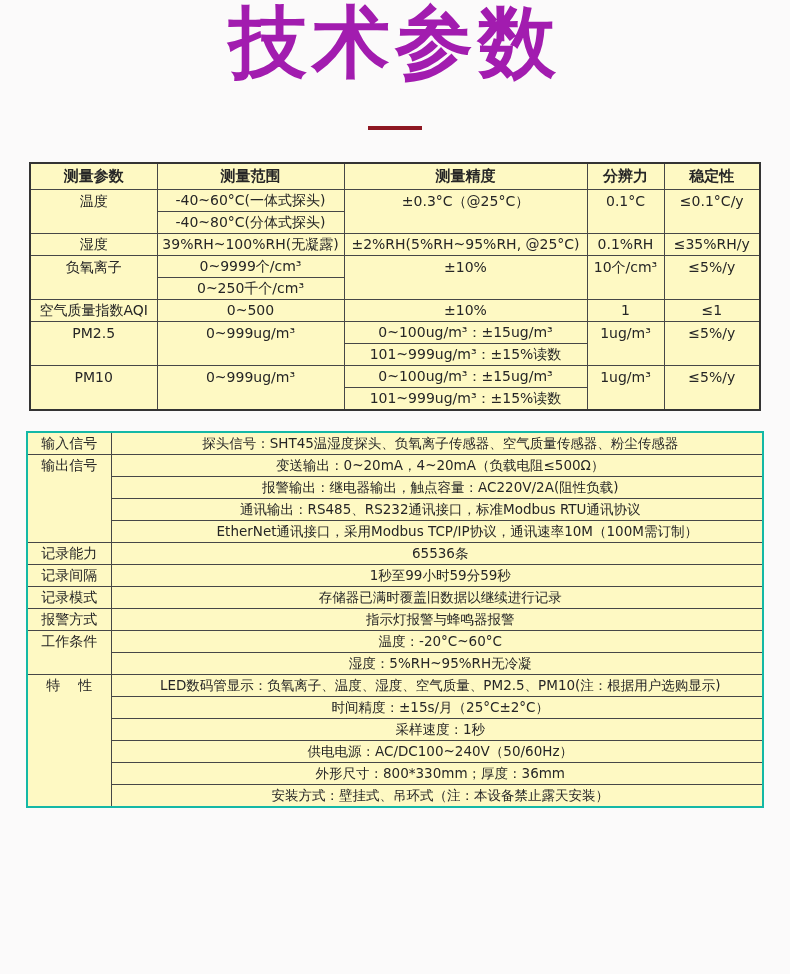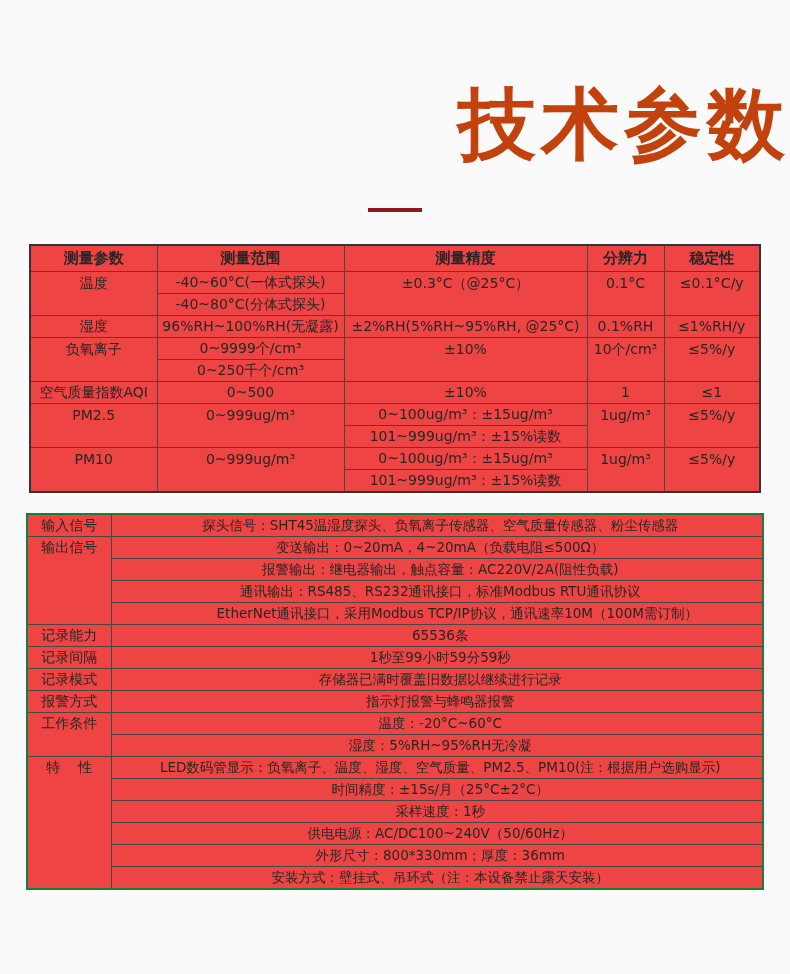--- a/index.html
+++ b/index.html
@@ -4,41 +4,40 @@
 <style>
   html,body{margin:0;padding:0;}
   body{
     width:790px;height:974px;
     background:#fbfafa;
     font-family:"DejaVu Sans","Liberation Sans",sans-serif;
     color:#2b2b2b;
     overflow:hidden;
   }
   .title{
-    padding-top:82px;
-    text-align:right;
+    text-align:center;
     font-size:78px;
     line-height:1.08;
     font-weight:900;
     letter-spacing:5px;
-    color:#c2410c;
+    color:#a21caf;
   }
   .divider{
     width:54px;height:4px;
     background:#8e1722;
     margin:42px auto 0 auto;
   }
   table{
     border-collapse:collapse;
     table-layout:fixed;
     margin:0 auto;
-    background:#ef4444;
+    background:#fef9c3;
   }
   .t1{width:730px;margin-top:32px;border:2px solid #343434;}
-  .t2{width:736px;margin-top:20px;border:2px solid #15803d;}
+  .t2{width:736px;margin-top:20px;border:2px solid #14b8a6;}
   td,th{
     border:1px solid #474747;
     font-size:14px;
     font-weight:400;
     height:21px;
     line-height:21px;
     padding:0 3px;
     text-align:center;
     white-space:nowrap;
     overflow:hidden;
@@ -90,24 +89,24 @@
     <td>-40~60°C(一体式探头)</td>
     <td rowspan="2" class="vtop">±0.3°C（@25°C）</td>
     <td rowspan="2" class="vtop">0.1°C</td>
     <td rowspan="2" class="vtop">≤0.1°C/y</td>
   </tr>
   <tr>
     <td>-40~80°C(分体式探头)</td>
   </tr>
   <tr>
     <td>湿度</td>
-    <td>96%RH~100%RH(无凝露)</td>
+    <td>39%RH~100%RH(无凝露)</td>
     <td>±2%RH(5%RH~95%RH, @25°C)</td>
     <td>0.1%RH</td>
-    <td>≤1%RH/y</td>
+    <td>≤35%RH/y</td>
   </tr>
   <tr>
     <td rowspan="2" class="vtop">负氧离子</td>
     <td>0~9999个/cm³</td>
     <td rowspan="2" class="vtop">±10%</td>
     <td rowspan="2" class="vtop">10个/cm³</td>
     <td rowspan="2" class="vtop">≤5%/y</td>
   </tr>
   <tr>
     <td>0~250千个/cm³</td>

